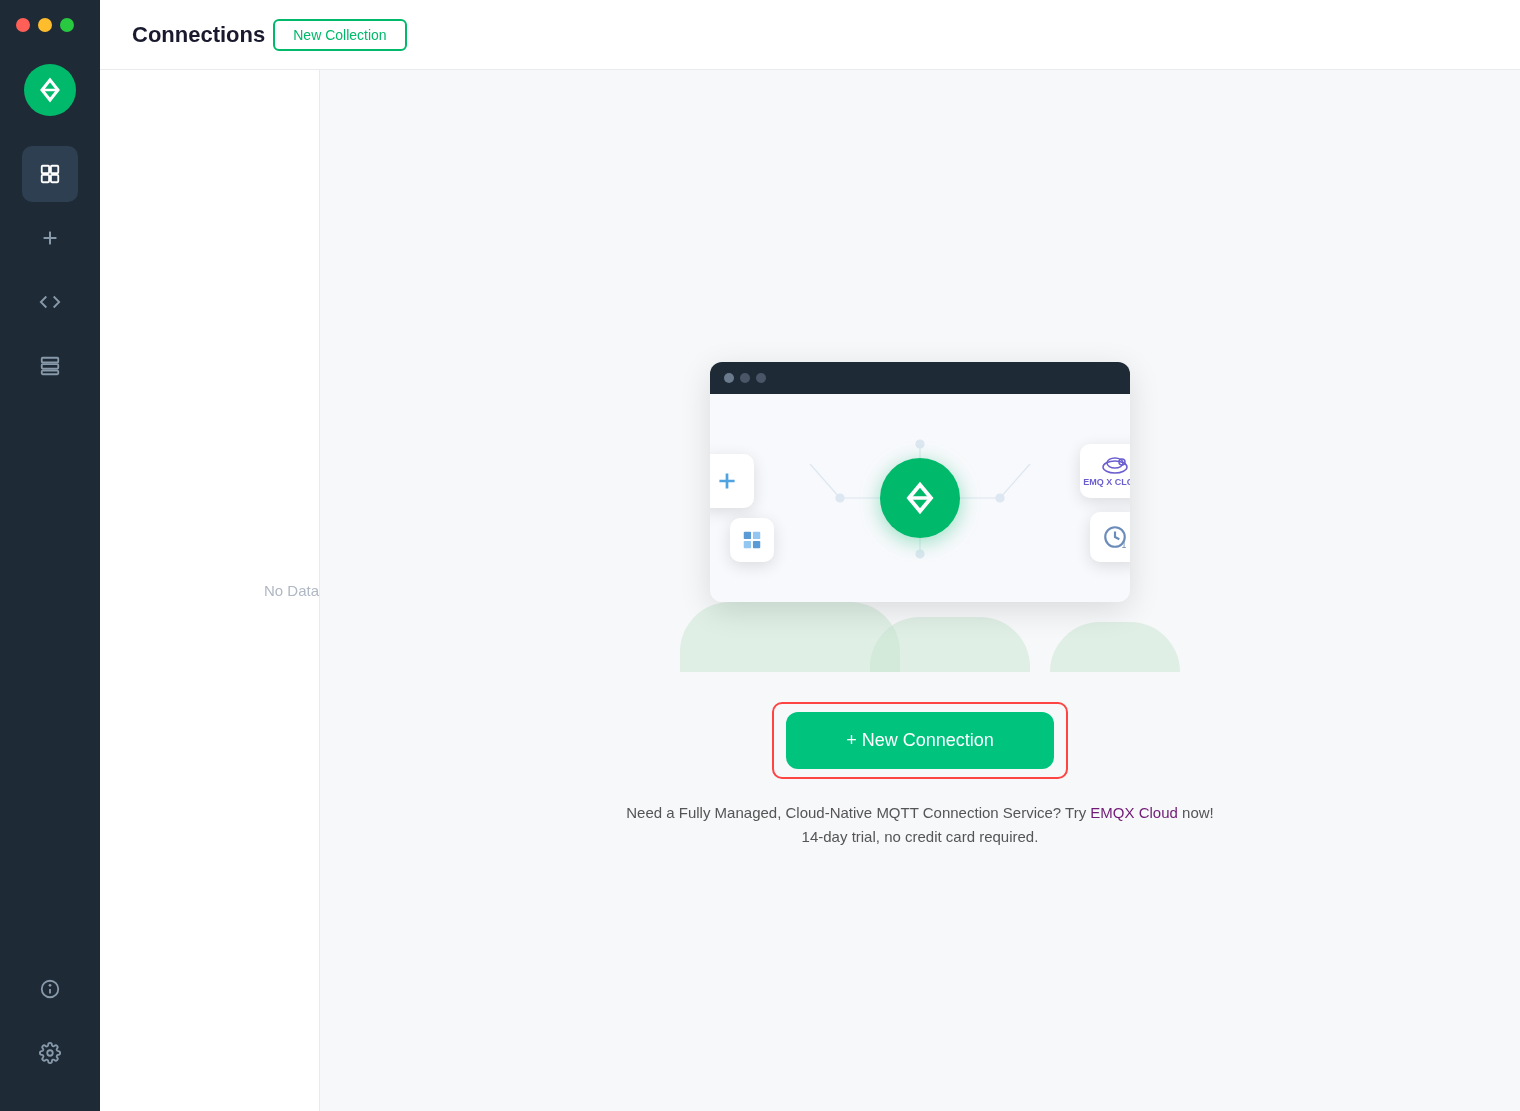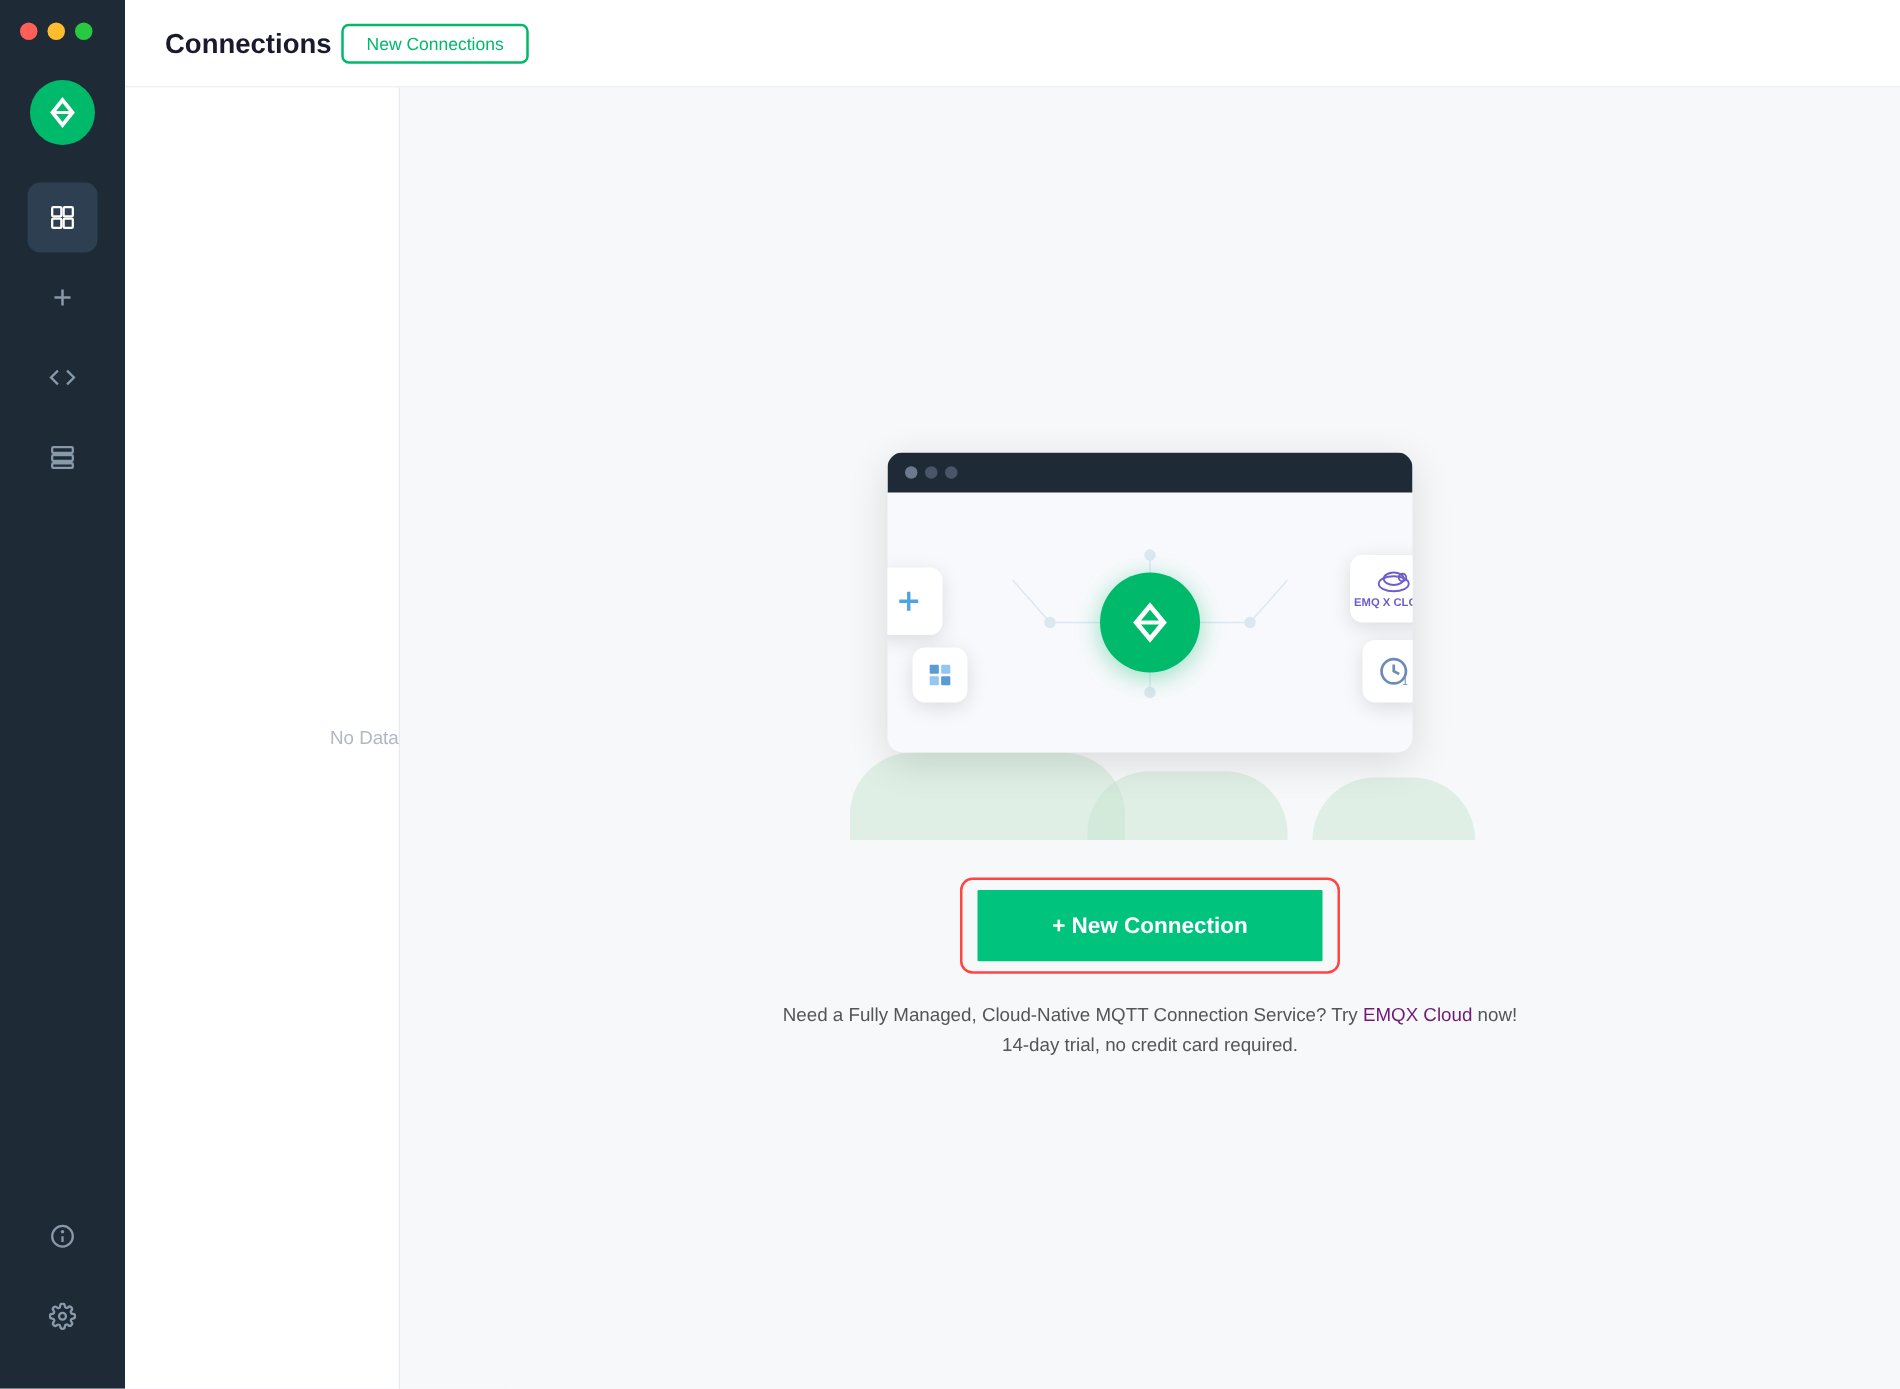--- a/index.html
+++ b/index.html
@@ -304,23 +304,23 @@
       border: 2.5px solid #ff4444;
       border-radius: 10px;
       pointer-events: none;
     }
 
     .new-connection-btn {
       background: #00c47d;
       color: white;
       border: none;
       padding: 18px 60px;
-      border-radius: 1px;
+      border-radius: 12px;
       font-size: 18px;
-      font-weight: 700;
+      font-weight: 400;
       cursor: pointer;
       display: flex;
       align-items: center;
       gap: 10px;
       transition: background 0.2s;
     }
 
     .promo-text {
       font-size: 15px;
       color: #555;
@@ -400,21 +400,21 @@
         <path d="M19.4 15a1.65 1.65 0 0 0 .33 1.82l.06.06a2 2 0 0 1-2.83 2.83l-.06-.06a1.65 1.65 0 0 0-1.82-.33 1.65 1.65 0 0 0-1 1.51V21a2 2 0 0 1-4 0v-.09A1.65 1.65 0 0 0 9 19.4a1.65 1.65 0 0 0-1.82.33l-.06.06a2 2 0 0 1-2.83-2.83l.06-.06A1.65 1.65 0 0 0 4.68 15a1.65 1.65 0 0 0-1.51-1H3a2 2 0 0 1 0-4h.09A1.65 1.65 0 0 0 4.6 9a1.65 1.65 0 0 0-.33-1.82l-.06-.06a2 2 0 0 1 2.83-2.83l.06.06A1.65 1.65 0 0 0 9 4.68a1.65 1.65 0 0 0 1-1.51V3a2 2 0 0 1 4 0v.09a1.65 1.65 0 0 0 1 1.51 1.65 1.65 0 0 0 1.82-.33l.06-.06a2 2 0 0 1 2.83 2.83l-.06.06A1.65 1.65 0 0 0 19.4 9a1.65 1.65 0 0 0 1.51 1H21a2 2 0 0 1 0 4h-.09a1.65 1.65 0 0 0-1.51 1z"></path>
       </svg>
     </div>
   </div>
 </div>
 
 <div class="main">
 
   <div class="header">
     <h1 class="header-title">Connections</h1>
-    <button class="new-collection-btn">New Connections</button>
+    <button class="new-collection-btn">New Collection</button>
   </div>
 
   <div class="content">
 
     <div class="left-panel">
       <span>No Data</span>
     </div>
 
     <div class="center-panel">
 

